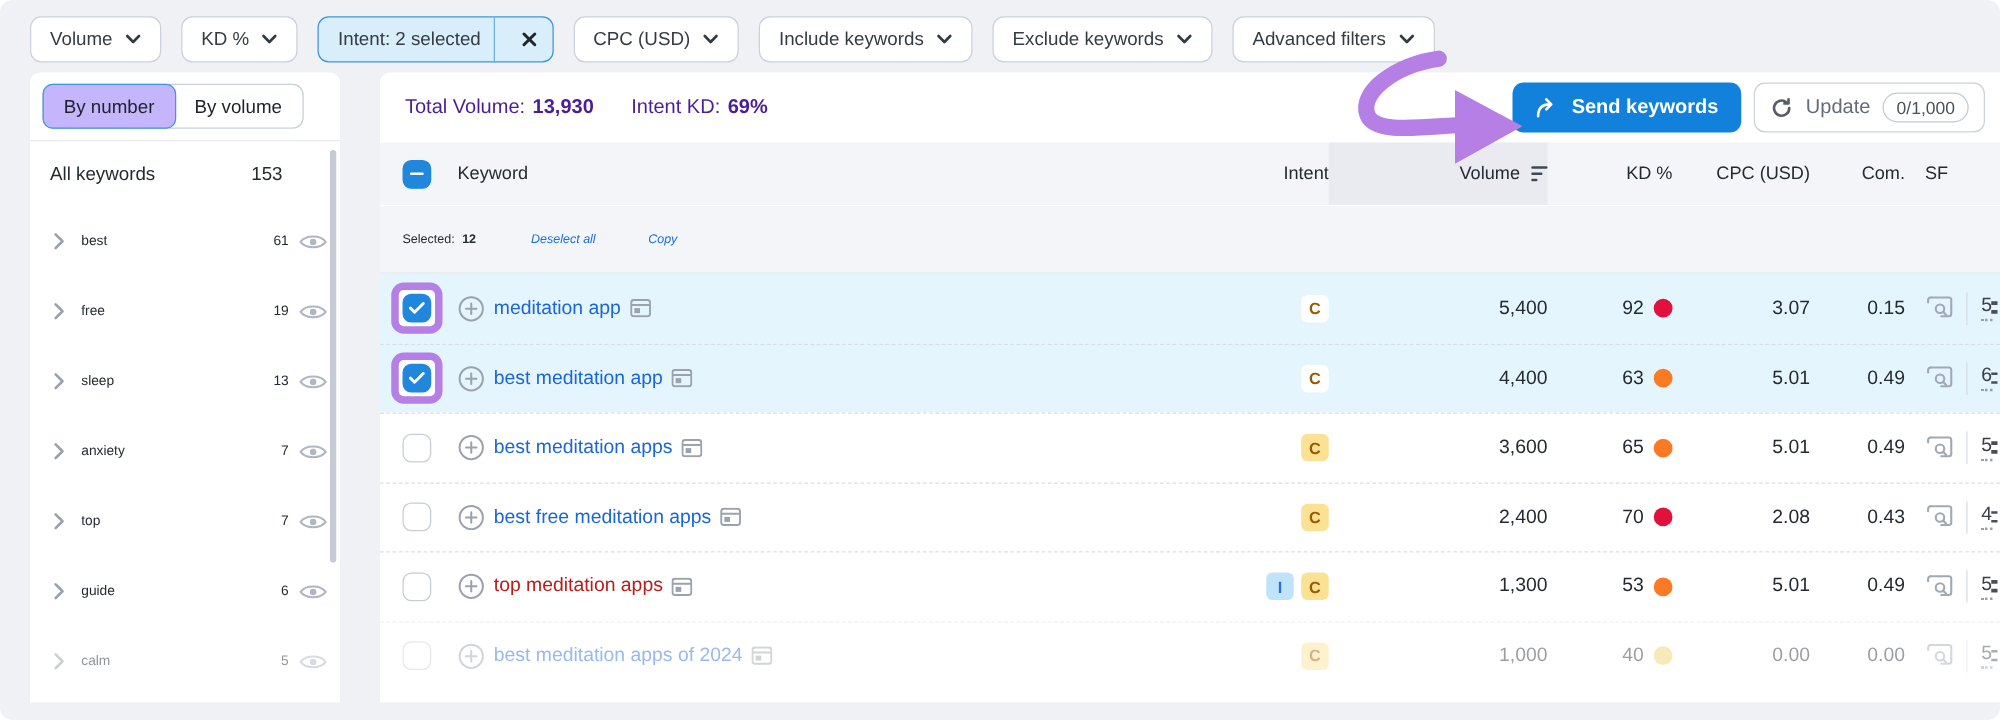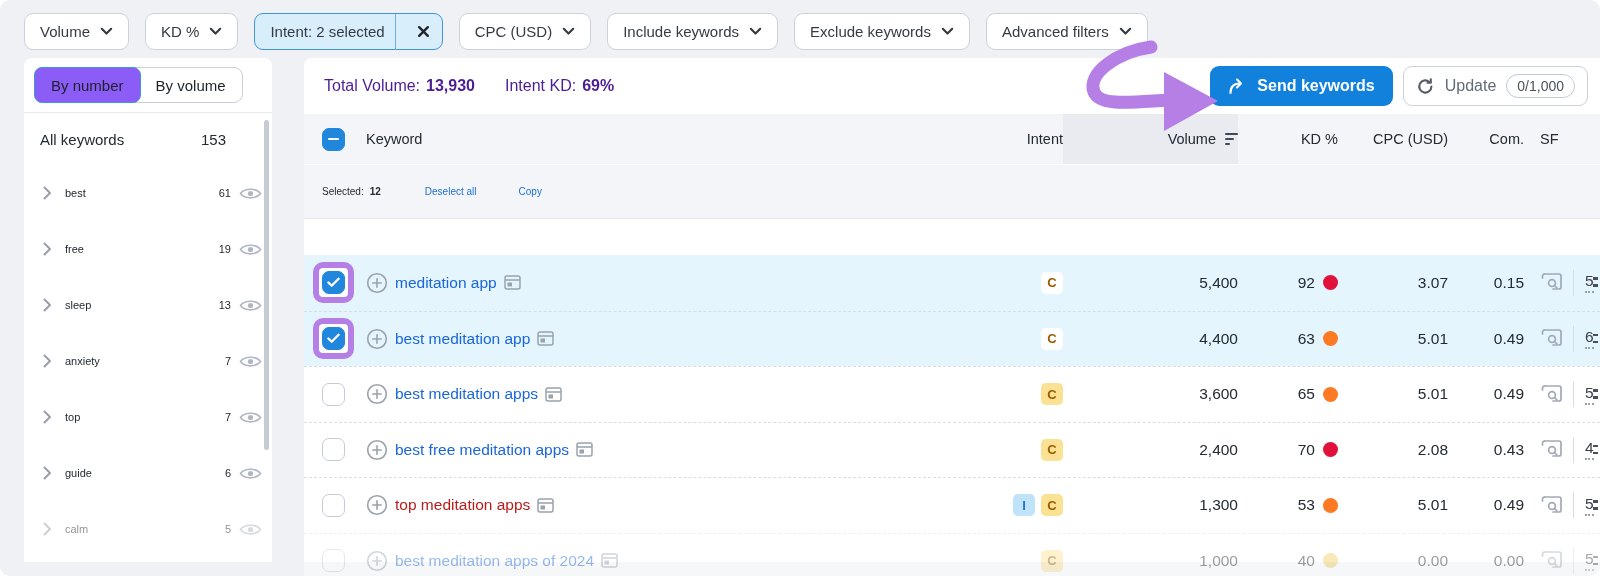--- a/index.html
+++ b/index.html
@@ -17,21 +17,21 @@
   
   .content{display:flex;height:504px;}
   .card{background:#fff;}
 
   
   .sidebar{position:relative;width:248px;margin-left:24px;margin-top:8px;border-radius:8px 8px 0 0;height:100%;box-sizing:border-box;}
   .seg-section{padding:9px 10px;border-bottom:1px solid #e6e9ee;}
   .seg-control{display:inline-flex;border:1px solid #c8cfd9;border-radius:9px;background:#fff;overflow:visible;}
   .seg{font-family:inherit;font-size:15px;color:#1d2229;background:transparent;border:1px solid transparent;
        border-radius:8px;height:36px;padding:0 16px;margin:-1px;cursor:pointer;}
-  .seg.active{background:#8b5cf6;border:1px solid #3e96dc;}
+  .seg.active{background:#c4b5fd;border:1px solid #3e96dc;}
   .group-list{padding-top:0;}
   .all-row{display:flex;align-items:center;height:52px;padding:0 14px 0 16px;font-size:15px;color:#242a31;}
   .all-row .g-count{margin-left:auto;margin-right:32px;}
   .group-row{display:flex;align-items:center;height:56px;padding:0 10px 0 19px;font-size:11px;color:#242a31;cursor:pointer;}
   .group-row .g-label{margin-left:13px;}
   .group-row .g-count{margin-left:auto;}
   .group-row .eye{margin-left:8px;display:inline-flex;}
   .group-row.faded{opacity:.5;}
   .sidebar-scrollbar{position:absolute;right:3px;top:62px;width:5px;height:330px;background:#c6cbd3;border-radius:3px;}
 
@@ -62,21 +62,21 @@
   .thead .c-vol{align-self:stretch;background:#e9ebf1;}
   .sort-icon{display:inline-flex;flex-direction:column;gap:2.5px;margin-left:9px;align-items:flex-start;}
   .sort-icon span{display:block;height:2.4px;background:#414853;border-radius:1px;}
   .sort-icon span:nth-child(1){width:13px;}
   .sort-icon span:nth-child(2){width:9px;}
   .sort-icon span:nth-child(3){width:5px;}
 
   .selected-bar{height:55px;background:#f4f5f9;border-top:1px solid #fff;border-bottom:1px solid #e4e8ee;font-size:10px;color:#242a31;}
   .sel-group{display:flex;gap:6px;align-items:center;}
   .sel-links{display:flex;gap:42px;margin-left:44px;}
-  .action-link{color:#1b70d8;font-weight:500;cursor:pointer;text-decoration:none;}
+  .action-link{color:#1b70d8;font-weight:500;cursor:pointer;text-decoration:none;font-style:italic;}
 
   .trow{position:relative;height:55.5px;background:#fff;font-size:15.5px;color:#242a31;}
   .trow + .trow{border-top:1px dashed #d9dee6;}
   .trow.faded{opacity:.45;}
   .trow::after{content:"";position:absolute;right:2px;top:22px;width:5px;height:2.5px;background:#4a4f57;box-shadow:0 7px 0 #4a4f57;}
 
   .checkbox{position:relative;width:23px;height:23px;border-radius:7px;background:#fff;border:1.5px solid #c6ccd6;
             box-sizing:border-box;display:inline-flex;align-items:center;justify-content:center;cursor:pointer;flex:none;}
   .checkbox.checked{background:#2187dd;border-color:#2187dd;}
   .checkbox svg{visibility:hidden;}
@@ -375,95 +375,95 @@
           <span>Selected:</span>
           <span class="bold">12</span>
         </div>
         <div class="sel-links">
           <a class="action-link">Deselect all</a>
           <a class="action-link">Copy</a>
         </div>
       </div>
 
       <div>
-  <div class="trow selected" style="background: rgb(228, 245, 253); margin-top: 36px;">
-    <div class="c-cb">
-      <span class="cb-wrap annotated">
-        <span class="checkbox checked">
-          <svg width="13" height="11" viewBox="0 0 14 11">
-                    <path d="M1.5 5.5 L5 9 L12.5 1.5" stroke="#fff" stroke-width="2.5" fill="none" stroke-linecap="round" stroke-linejoin="round"></path>
-                  </svg>
-        </span>
-      </span>
-    </div>
-    <div class="c-kw">
-      <span style="display:inline-flex;">
-        <svg width="22" height="22" viewBox="0 0 22 22">
-                  <circle cx="11" cy="11" r="9.3" fill="none" stroke="#9aa2ad" stroke-width="1.6"></circle>
-                  <path d="M11 6.8 V15.2 M6.8 11 H15.2" stroke="#9aa2ad" stroke-width="1.6" stroke-linecap="round"></path>
-                </svg>
-      </span>
-      <a class="kw-link" style="color: rgb(26, 102, 217);">meditation app</a>
-      <span style="display:inline-flex;">
-        <svg width="17" height="15" viewBox="0 0 17 15">
-                  <rect x="1" y="1" width="15" height="13" rx="2" fill="none" stroke="#9aa2ad" stroke-width="1.5"></rect>
-                  <path d="M1 5 H16" stroke="#9aa2ad" stroke-width="1.5"></path>
-                  <rect x="3.5" y="7.5" width="4.5" height="4" fill="#9aa2ad"></rect>
-                </svg>
-      </span>
-    </div>
-    <div class="c-intent">
-              <span class="badges">
-                <span class="badge" style="color: rgb(154, 91, 0); background: rgb(255, 255, 255);">C</span>
-              </span>
-            </div>
-    <div class="c-vol">
-              <span class="vol">5,400</span>
-            </div>
-    <div class="c-kd">
-      <span class="kd-num">92</span>
-      <span class="kd-dot" style="background: rgb(224, 18, 60);"></span>
-    </div>
-    <div class="c-cpc">
-              <span class="cpc">3.07</span>
-            </div>
-    <div class="c-com">
-              <span class="com">0.15</span>
-            </div>
-    <div class="c-sf">
-      <span style="display:inline-flex;">
-        <svg width="24" height="21" viewBox="0 0 24 21">
-                  <path d="M4.5 2 H19 a2 2 0 0 1 2 2 V15 a2 2 0 0 1 -2 2 H13" fill="none" stroke="#a2a9b6" stroke-width="1.7" stroke-linecap="round"></path>
-                  <path d="M4.5 2 a2 2 0 0 0 -2 2 V6" fill="none" stroke="#a2a9b6" stroke-width="1.7" stroke-linecap="round"></path>
-                  <circle cx="12" cy="11" r="3.4" fill="none" stroke="#a2a9b6" stroke-width="1.7"></circle>
-                  <path d="M14.5 13.5 L17 16" stroke="#a2a9b6" stroke-width="1.7" stroke-linecap="round"></path>
-                </svg>
-      </span>
-      <span class="sf-divider"></span>
-      <span class="sf-num">5</span>
-    </div>
-  </div>
-
   <div class="trow selected" style="background: rgb(228, 245, 253);">
     <div class="c-cb">
       <span class="cb-wrap annotated">
         <span class="checkbox checked">
           <svg width="13" height="11" viewBox="0 0 14 11">
                     <path d="M1.5 5.5 L5 9 L12.5 1.5" stroke="#fff" stroke-width="2.5" fill="none" stroke-linecap="round" stroke-linejoin="round"></path>
                   </svg>
         </span>
       </span>
     </div>
     <div class="c-kw">
       <span style="display:inline-flex;">
         <svg width="22" height="22" viewBox="0 0 22 22">
                   <circle cx="11" cy="11" r="9.3" fill="none" stroke="#9aa2ad" stroke-width="1.6"></circle>
                   <path d="M11 6.8 V15.2 M6.8 11 H15.2" stroke="#9aa2ad" stroke-width="1.6" stroke-linecap="round"></path>
                 </svg>
       </span>
+      <a class="kw-link" style="color: rgb(26, 102, 217);">meditation app</a>
+      <span style="display:inline-flex;">
+        <svg width="17" height="15" viewBox="0 0 17 15">
+                  <rect x="1" y="1" width="15" height="13" rx="2" fill="none" stroke="#9aa2ad" stroke-width="1.5"></rect>
+                  <path d="M1 5 H16" stroke="#9aa2ad" stroke-width="1.5"></path>
+                  <rect x="3.5" y="7.5" width="4.5" height="4" fill="#9aa2ad"></rect>
+                </svg>
+      </span>
+    </div>
+    <div class="c-intent">
+              <span class="badges">
+                <span class="badge" style="color: rgb(154, 91, 0); background: rgb(255, 255, 255);">C</span>
+              </span>
+            </div>
+    <div class="c-vol">
+              <span class="vol">5,400</span>
+            </div>
+    <div class="c-kd">
+      <span class="kd-num">92</span>
+      <span class="kd-dot" style="background: rgb(224, 18, 60);"></span>
+    </div>
+    <div class="c-cpc">
+              <span class="cpc">3.07</span>
+            </div>
+    <div class="c-com">
+              <span class="com">0.15</span>
+            </div>
+    <div class="c-sf">
+      <span style="display:inline-flex;">
+        <svg width="24" height="21" viewBox="0 0 24 21">
+                  <path d="M4.5 2 H19 a2 2 0 0 1 2 2 V15 a2 2 0 0 1 -2 2 H13" fill="none" stroke="#a2a9b6" stroke-width="1.7" stroke-linecap="round"></path>
+                  <path d="M4.5 2 a2 2 0 0 0 -2 2 V6" fill="none" stroke="#a2a9b6" stroke-width="1.7" stroke-linecap="round"></path>
+                  <circle cx="12" cy="11" r="3.4" fill="none" stroke="#a2a9b6" stroke-width="1.7"></circle>
+                  <path d="M14.5 13.5 L17 16" stroke="#a2a9b6" stroke-width="1.7" stroke-linecap="round"></path>
+                </svg>
+      </span>
+      <span class="sf-divider"></span>
+      <span class="sf-num">5</span>
+    </div>
+  </div>
+
+  <div class="trow selected" style="background: rgb(228, 245, 253);">
+    <div class="c-cb">
+      <span class="cb-wrap annotated">
+        <span class="checkbox checked">
+          <svg width="13" height="11" viewBox="0 0 14 11">
+                    <path d="M1.5 5.5 L5 9 L12.5 1.5" stroke="#fff" stroke-width="2.5" fill="none" stroke-linecap="round" stroke-linejoin="round"></path>
+                  </svg>
+        </span>
+      </span>
+    </div>
+    <div class="c-kw">
+      <span style="display:inline-flex;">
+        <svg width="22" height="22" viewBox="0 0 22 22">
+                  <circle cx="11" cy="11" r="9.3" fill="none" stroke="#9aa2ad" stroke-width="1.6"></circle>
+                  <path d="M11 6.8 V15.2 M6.8 11 H15.2" stroke="#9aa2ad" stroke-width="1.6" stroke-linecap="round"></path>
+                </svg>
+      </span>
       <a class="kw-link" style="color: rgb(26, 102, 217);">best meditation app</a>
       <span style="display:inline-flex;">
         <svg width="17" height="15" viewBox="0 0 17 15">
                   <rect x="1" y="1" width="15" height="13" rx="2" fill="none" stroke="#9aa2ad" stroke-width="1.5"></rect>
                   <path d="M1 5 H16" stroke="#9aa2ad" stroke-width="1.5"></path>
                   <rect x="3.5" y="7.5" width="4.5" height="4" fill="#9aa2ad"></rect>
                 </svg>
       </span>
     </div>
     <div class="c-intent">

